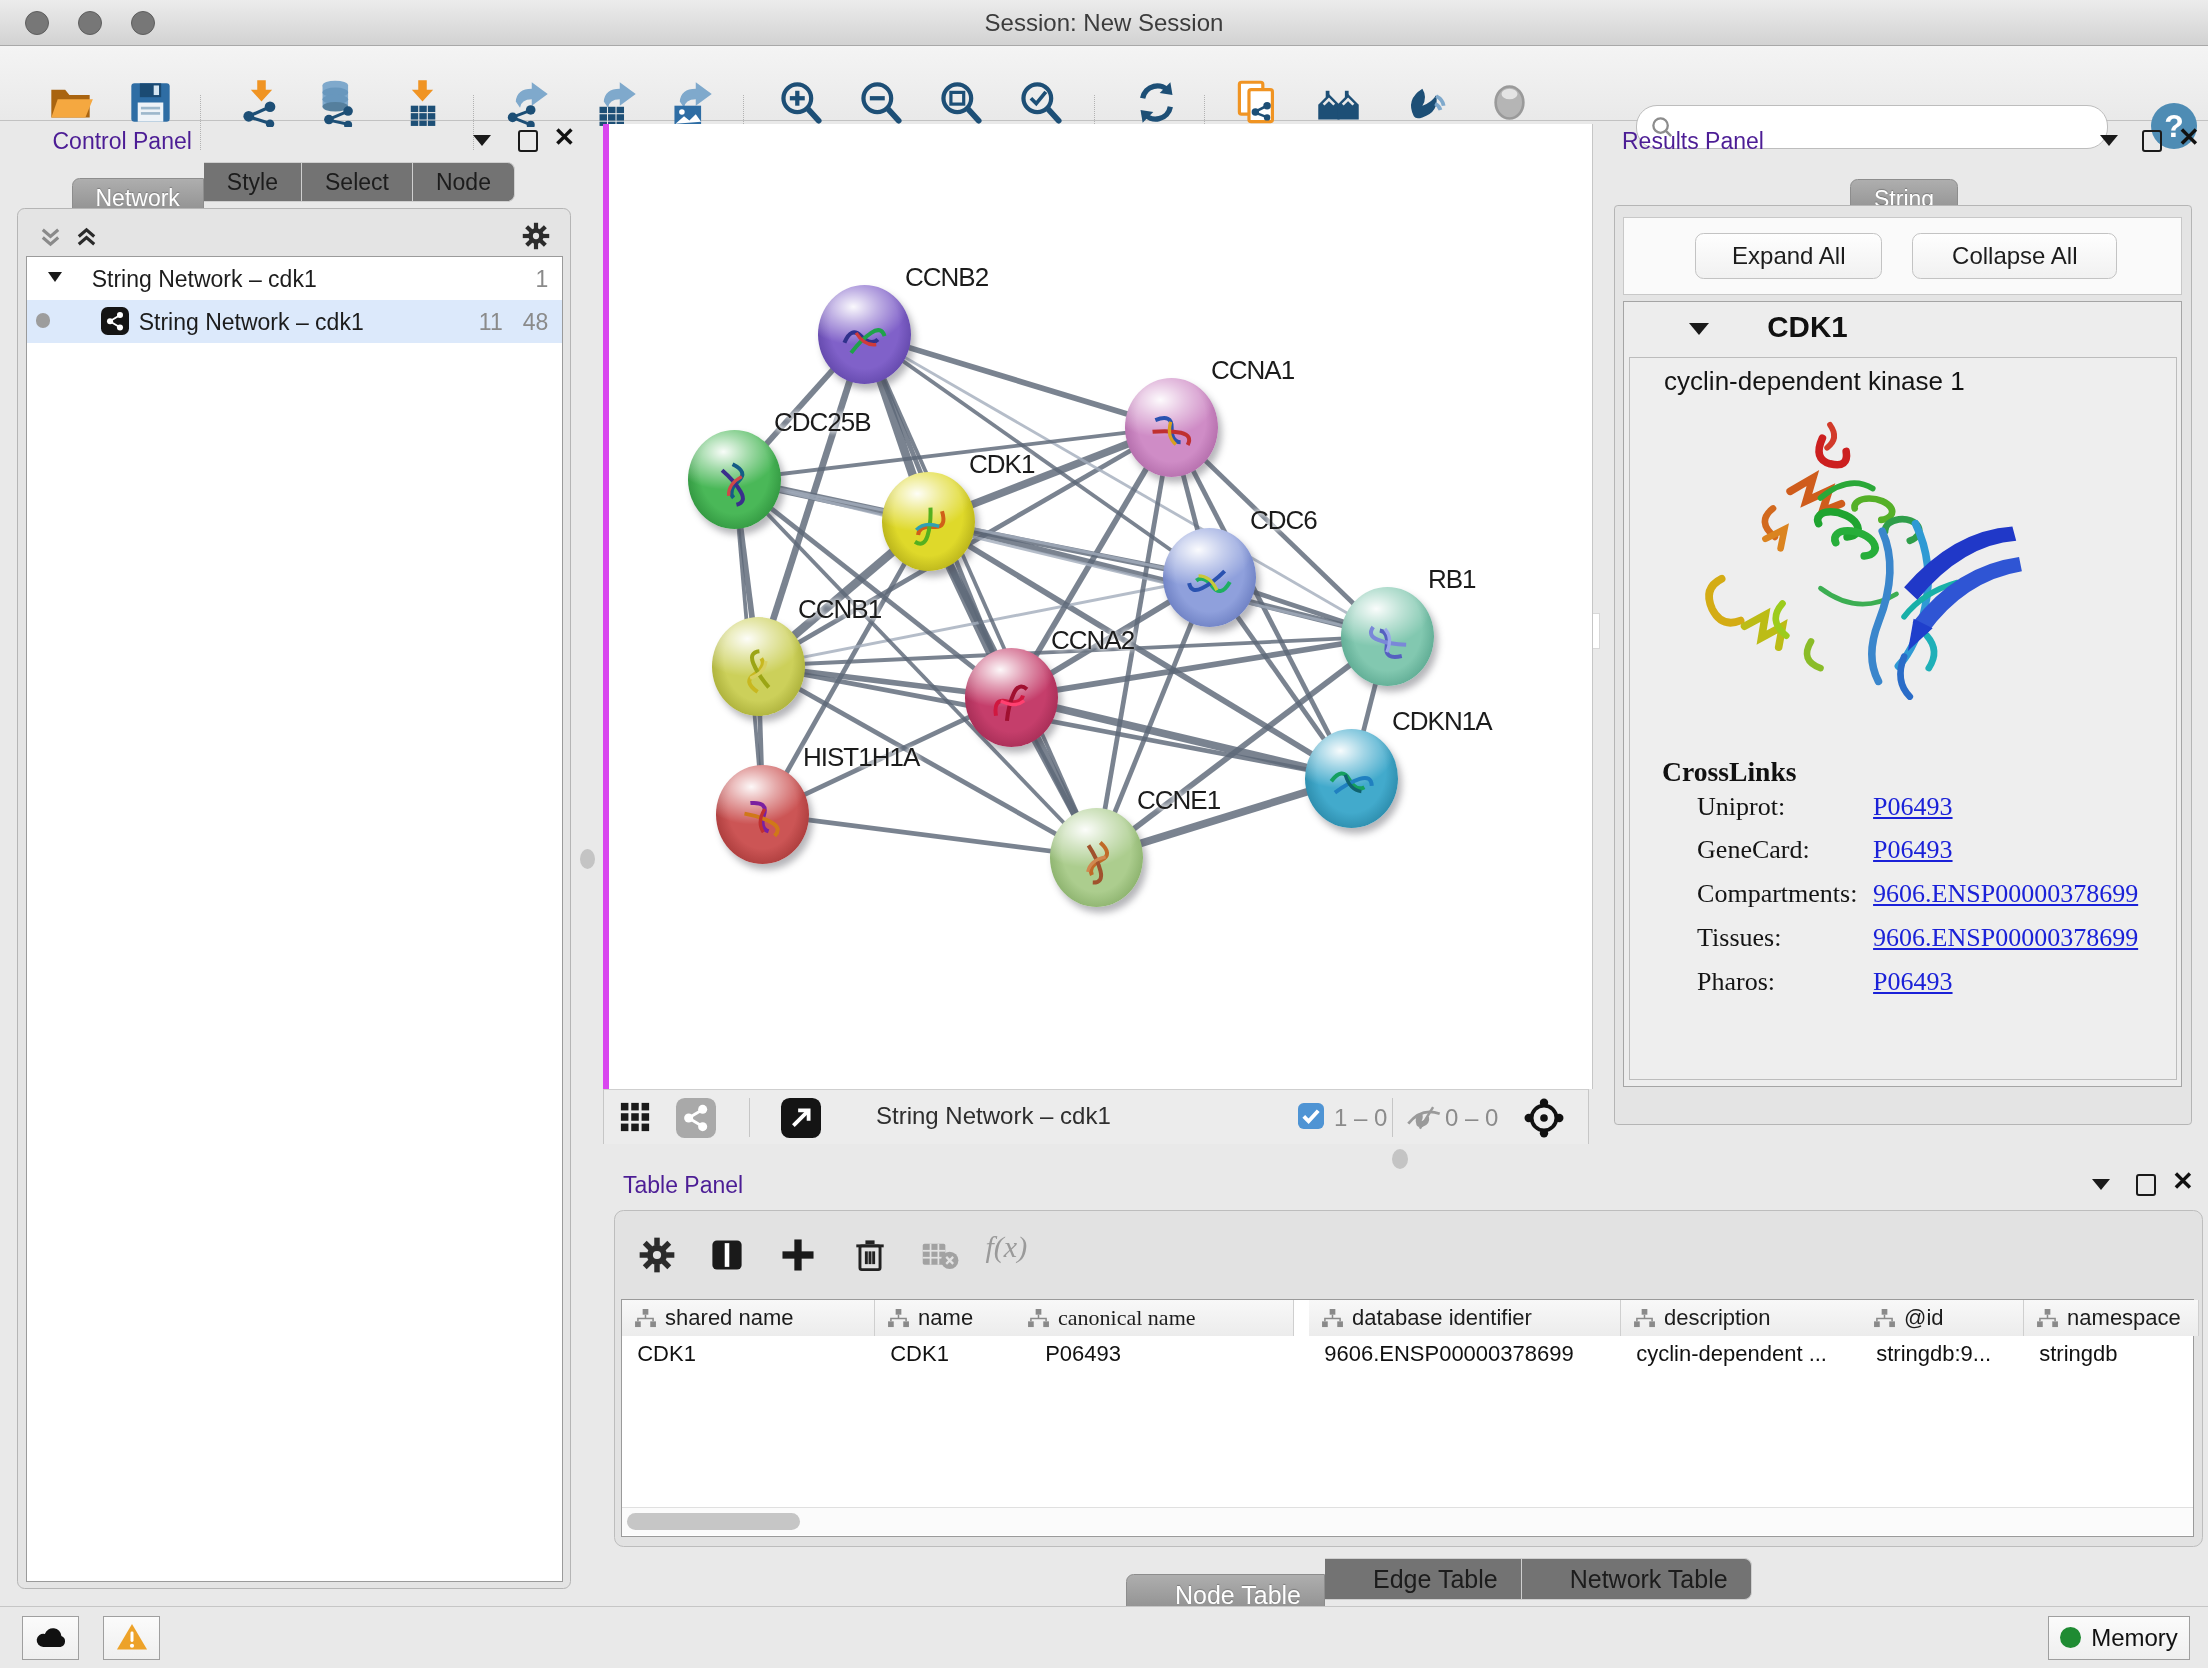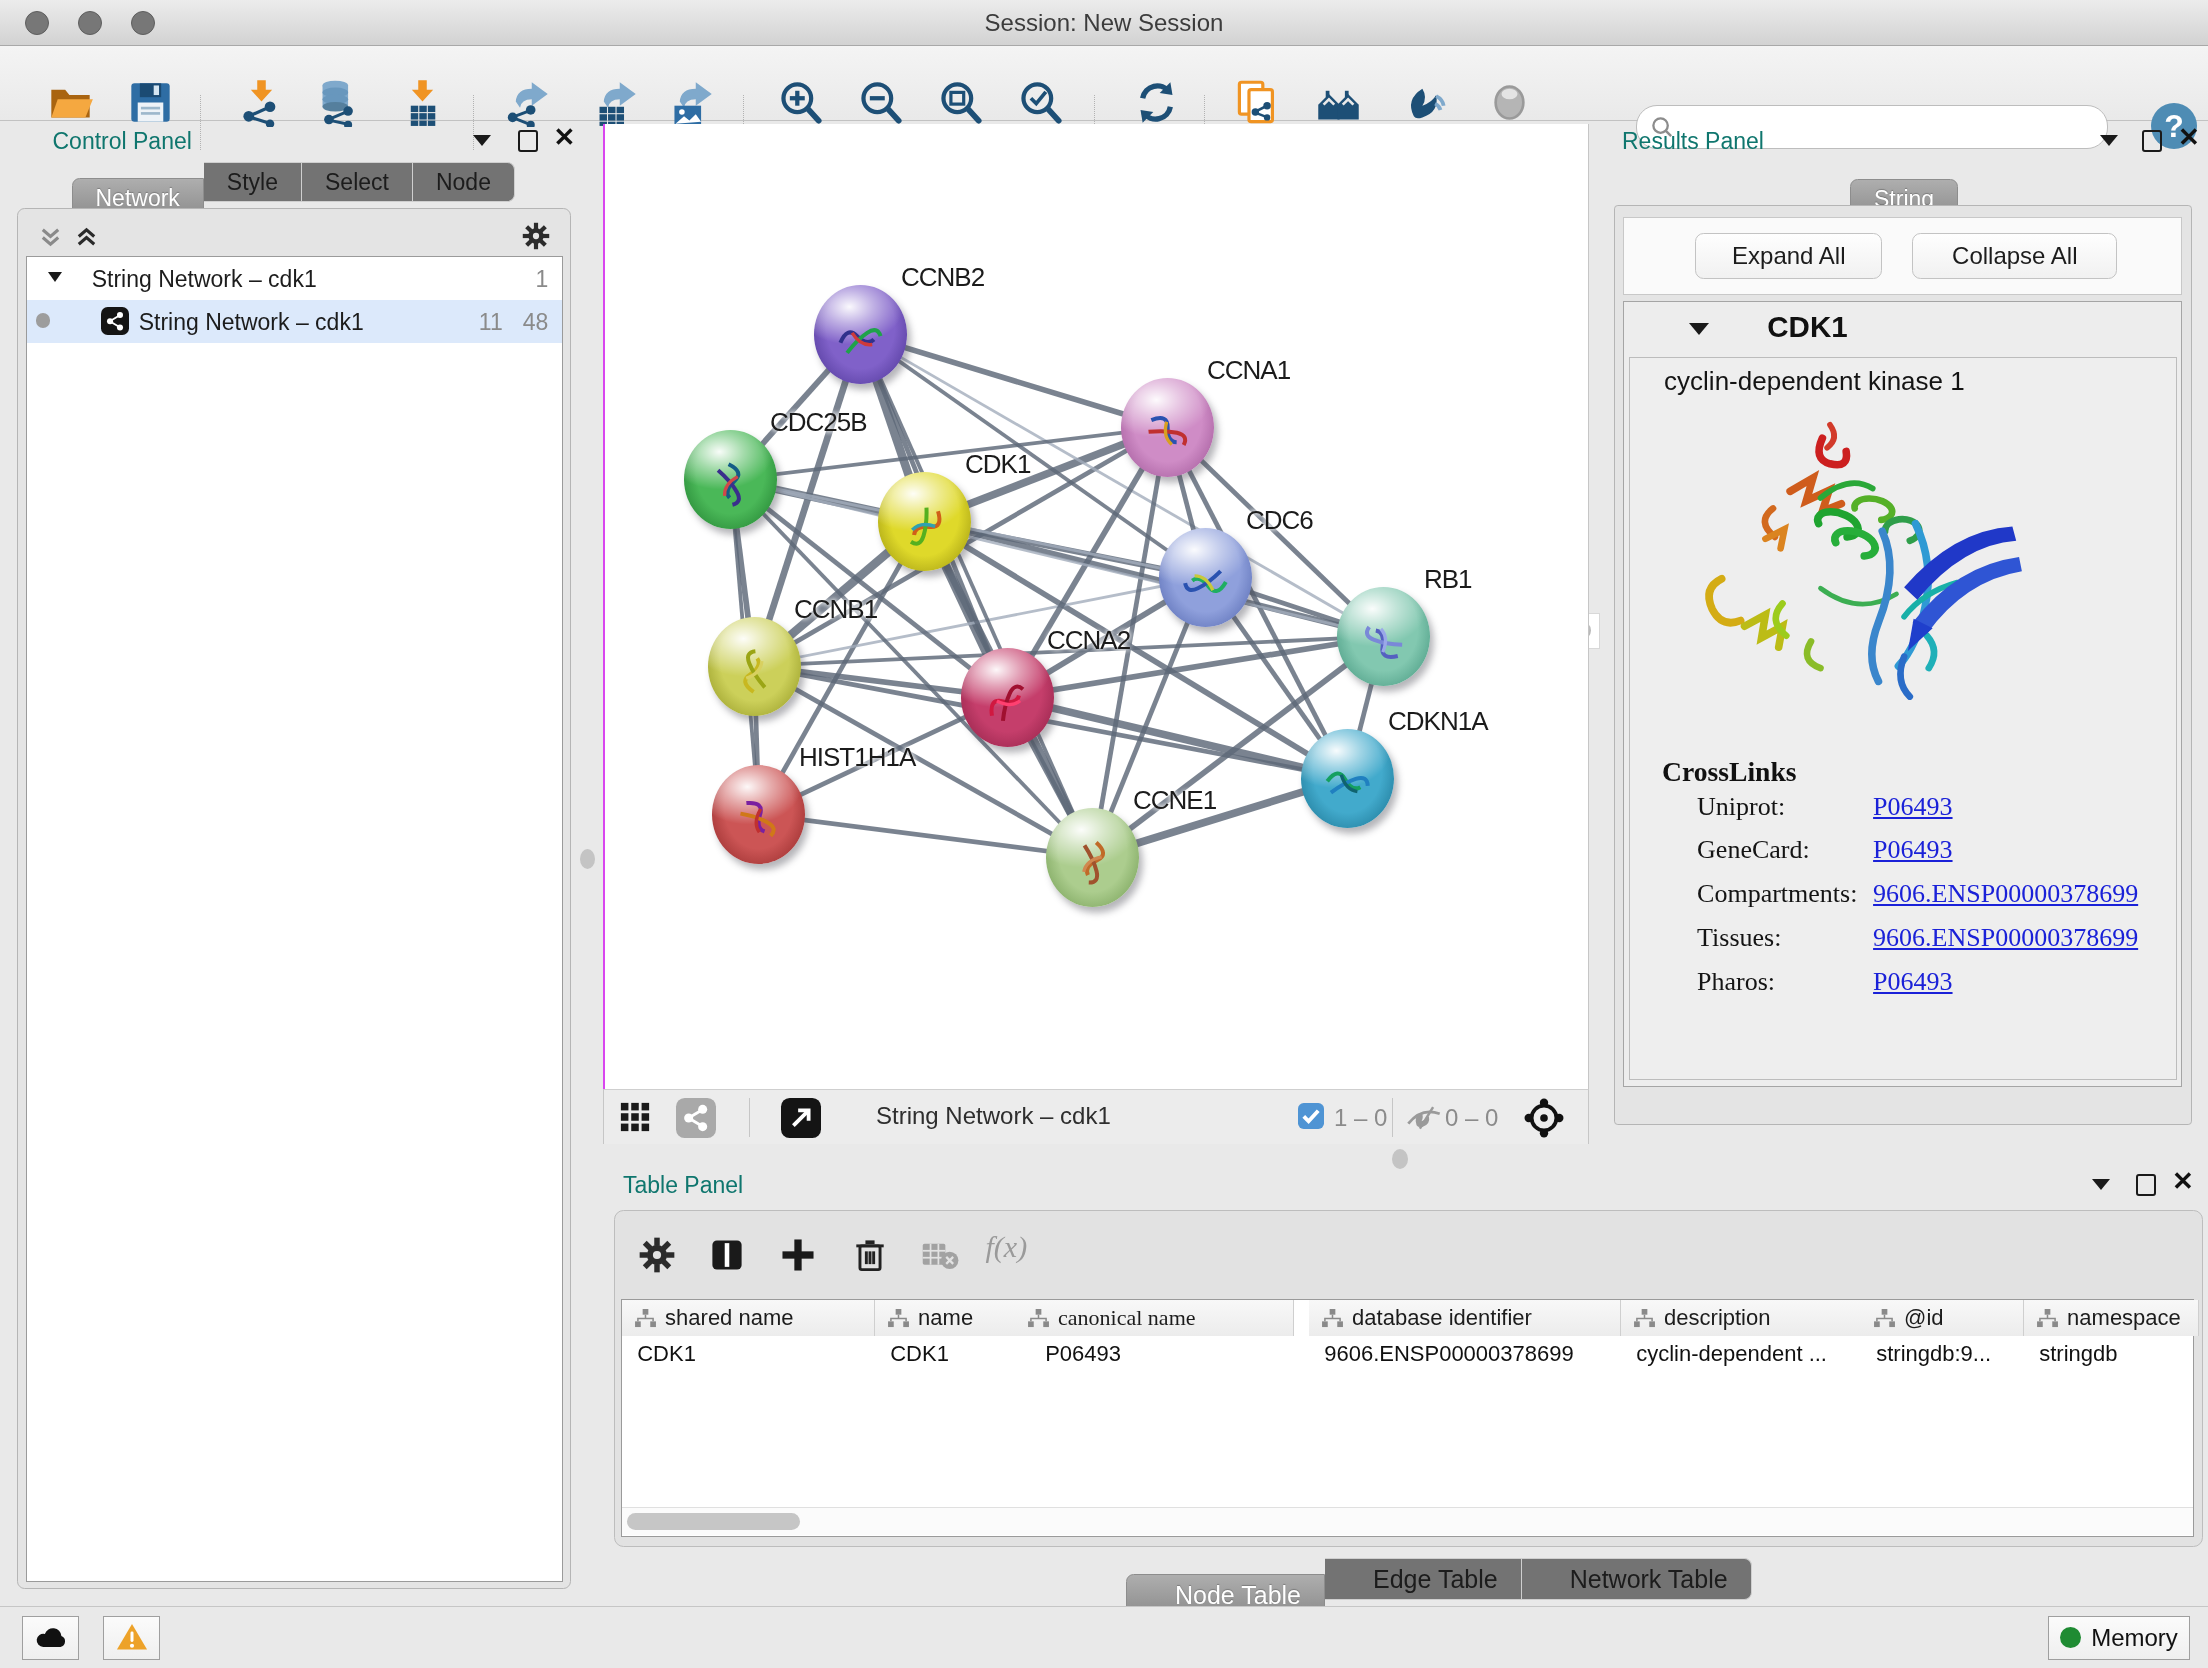--- a/index.html
+++ b/index.html
@@ -10,39 +10,39 @@
   .traffic{position:absolute;top:10.5px;width:22px;height:22px;border-radius:50%;background:#777;border:1px solid #5e5e5e;}
   #win-title{position:absolute;left:0;top:8.6px;width:100%;text-align:center;font-size:24px;color:#3c3c3c;}
   
   #toolbar{position:absolute;left:0;top:46px;width:2208px;height:74px;background:linear-gradient(#f4f4f4,#e9e9e9);border-bottom:1px solid #c2c2c2;}
   .tbico{position:absolute;top:57px;width:49px;height:49px;margin-top:-25px;cursor:pointer;}
   .tbsep{position:absolute;top:49px;height:55px;border-left:1.9px dotted #b2b2b2;width:0;}
   #search-box{position:absolute;left:1636px;top:59px;width:470px;height:42px;background:#fff;border:1px solid #bdbdbd;border-radius:21px;}
   #search-box svg{position:absolute;left:13.3px;top:8.6px;}
   #help-btn{position:absolute;left:2151px;top:57px;width:46px;height:46px;border-radius:50%;background:#4e8cb4;color:#fff;font-size:32px;font-weight:bold;text-align:center;line-height:46px;cursor:pointer;}
   
-  .phead{font-size:23px;color:#0f766e;}
+  .phead{font-size:23px;color:#4c1d95;}
   .tri-down{display:inline-block;width:0;height:0;border-left:9.5px solid transparent;border-right:9.5px solid transparent;border-top:11.4px solid #1a1a1a;}
   .sqr{display:inline-block;width:16px;height:18px;border:2.4px solid #1a1a1a;border-radius:2.9px;}
   .xmark{font-size:26px;font-weight:bold;color:#111;}
   
   .seg{position:absolute;display:flex;height:38px;}
   .seg .tab{height:38px;line-height:38px;padding:0 23px;background:#737373;border:1px solid #cfcfcf;border-left:none;font-size:23px;color:#1c1c1c;cursor:pointer;}
   .seg .tab:first-child{border-left:1px solid #cfcfcf;border-radius:7.6px 0 0 7.6px;margin-top:16px;}
   .seg .tab:last-child{border-radius:0 7.6px 7.6px 0;}
   .seg .tab.on{background:linear-gradient(#aeaeae,#8d8d8d);color:#fff;border-color:#8d8d8d;text-shadow:0 -1px 1px rgba(0,0,0,.25);}
   .graybox{background:#e4e4e4;border:1px solid #b5b5b5;border-radius:7.6px;}
   
   #net-list{background:#fff;border:1px solid #9a9a9a;}
   .listrow{position:relative;height:43px;font-size:23px;color:#1c1c1c;}
   .listrow.sel{background:#dce9fb;}
   .rnum{position:absolute;font-size:23px;color:#8a8a8a;}
   .share-badge{display:inline-block;width:28.5px;height:28.5px;background:#141414;border-radius:6.7px;position:relative;}
   
-  #net-view{position:absolute;left:603px;top:124px;width:983px;height:965px;background:#fff;border-left:2px solid #d946ef;border-right:1px solid #c6c6c6;}
+  #net-view{position:absolute;left:603px;top:124px;width:983px;height:965px;background:#fff;border-left:6px solid #d946ef;border-right:1px solid #c6c6c6;}
   #edges-svg{position:absolute;left:0;top:0;z-index:1;}
   .net-node{position:absolute;width:93px;height:99px;border-radius:50%;z-index:2;cursor:pointer;}
   .net-node svg{position:absolute;left:13.3px;top:21px;}
   .node-label{position:absolute;z-index:3;font-size:26px;color:#1b1b1b;letter-spacing:-1px;text-shadow:0 0 4.8px #fff,0 0 4.8px #fff;}
   #net-toolbar{position:absolute;left:603px;top:1089px;width:984px;height:54px;background:#ececec;border-top:1px solid #cfcfcf;border-left:1px solid #c6c6c6;border-right:1px solid #c6c6c6;}
   .ntsep{position:absolute;top:7.6px;height:39px;border-left:1px solid #c6c6c6;}
   .ntnum{position:absolute;top:14.3px;font-size:24px;color:#8b8b8b;}
   .grip{position:absolute;background:#c4c4c4;border-radius:50%;}
   
   .btn{background:linear-gradient(#fefefe,#f1f1f1);border:1px solid #c3c3c3;border-radius:8.6px;font-size:24px;color:#1c1c1c;text-align:center;cursor:pointer;}

